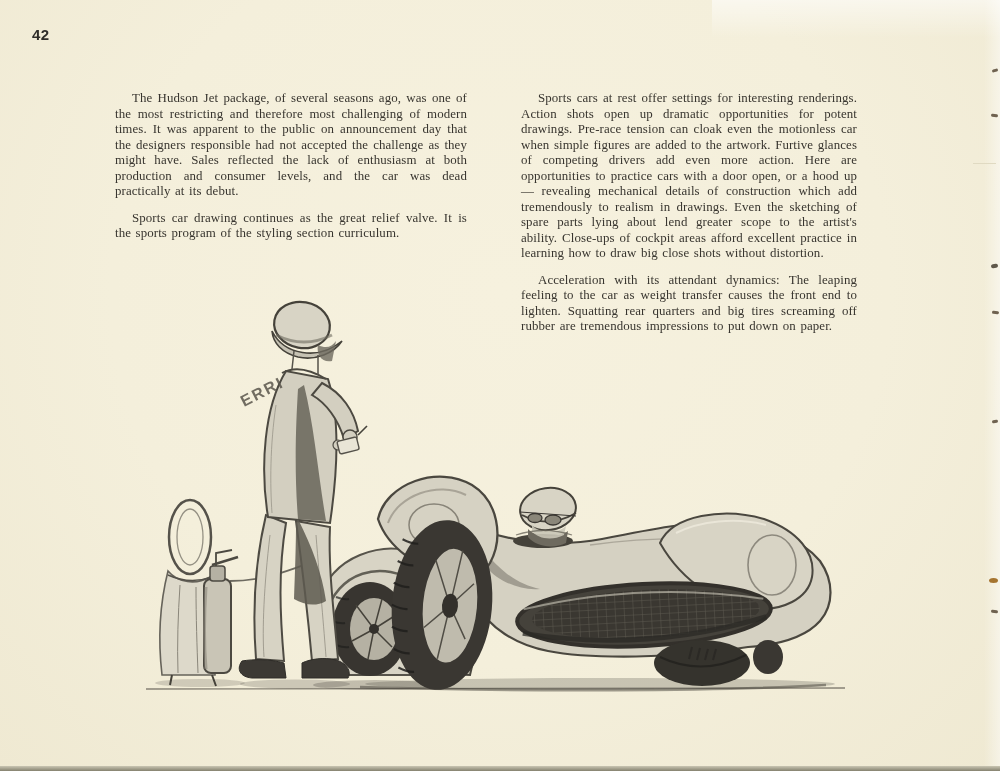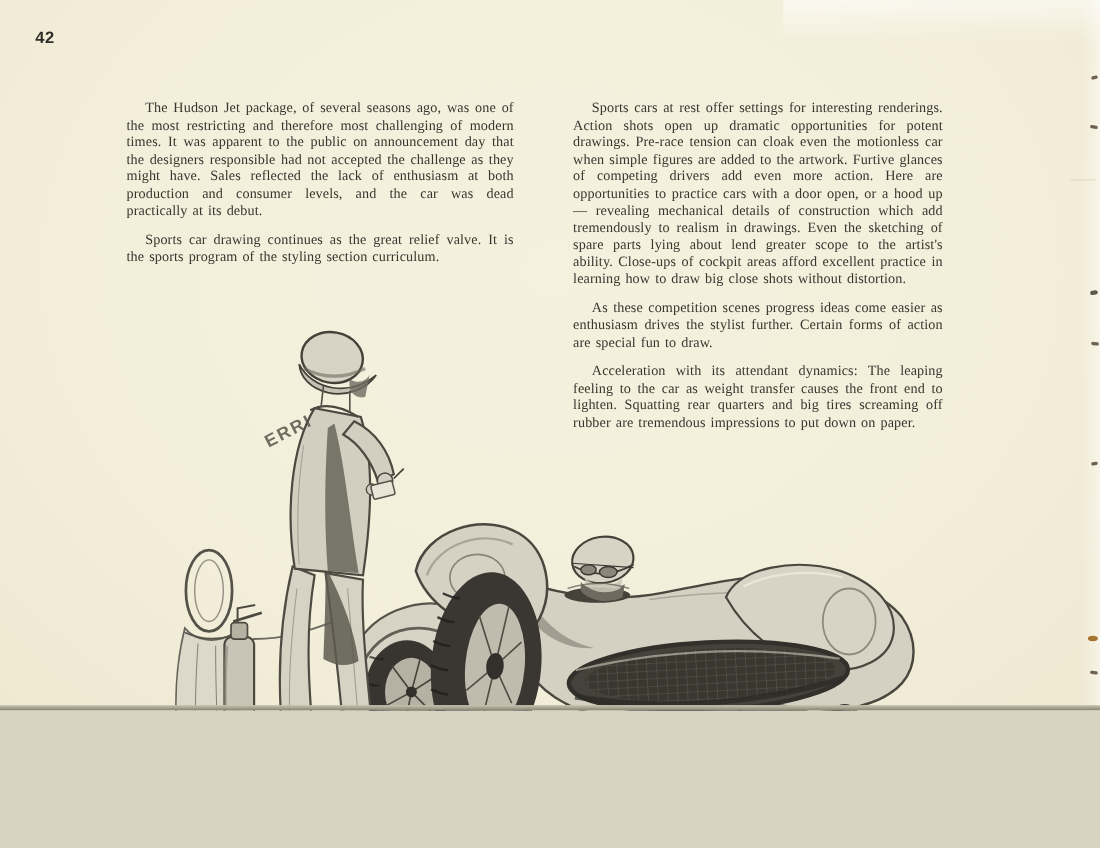--- a/index.html
+++ b/index.html
@@ -1,18 +1,18 @@
 <!DOCTYPE html>
 <html><head>
 <meta charset="utf-8">
 <style>
   html,body{margin:0;padding:0;}
   body{width:1000px;height:771px;overflow:hidden;background:#d8d4c4;}
   .page{
-    position:relative;width:1000px;height:646px;overflow:hidden;
+    position:relative;width:1000px;height:771px;overflow:hidden;
     background:radial-gradient(ellipse at 50% 38%, #f6f1de 0%, #f4efdb 55%, #efe9d2 100%);
     font-family:"Liberation Serif","DejaVu Serif",serif;
     color:#38352f;
   }
   .page-number{
     position:absolute;left:32px;top:26px;
     font-family:"Liberation Sans","DejaVu Sans",sans-serif;
     font-weight:bold;font-size:15px;color:#2f2d29;letter-spacing:0.5px;
   }
   .col{
@@ -46,21 +46,20 @@
 
   <div class="page-number">42</div>
 
   <div class="col col-left">
     <p>The Hudson Jet package, of several seasons ago, was one of the most restricting and therefore most challenging of modern times. It was apparent to the public on announcement day that the designers responsible had not accepted the challenge as they might have. Sales reflected the lack of enthusiasm at both production and consumer levels, and the car was dead practically at its debut.</p>
     <p>Sports car drawing continues as the great relief valve. It is the sports program of the styling section curriculum.</p>
   </div>
 
   <div class="col col-right">
     <p>Sports cars at rest offer settings for interesting renderings. Action shots open up dramatic opportunities for potent drawings. Pre-race tension can cloak even the motionless car when simple figures are added to the artwork. Furtive glances of competing drivers add even more action. Here are opportunities to practice cars with a door open, or a hood up — revealing mechanical details of construction which add tremendously to realism in drawings. Even the sketching of spare parts lying about lend greater scope to the artist's ability. Close-ups of cockpit areas afford excellent practice in learning how to draw big close shots without distortion.</p>
-    <p>As these competition scenes progress ideas come easier as enthusiasm drives the stylist further. Certain forms of action are special fun to draw.</p>
     <p>Acceleration with its attendant dynamics: The leaping feeling to the car as weight transfer causes the front end to lighten. Squatting rear quarters and big tires screaming off rubber are tremendous impressions to put down on paper.</p>
   </div>
 
   <svg class="illustration" viewBox="0 0 740 420" xmlns="http://www.w3.org/2000/svg">
     <defs>
       <pattern id="mesh" width="9" height="7" patternUnits="userSpaceOnUse">
         <path d="M0,0 L0,7 M0,0 L9,0" stroke="#6b675c" stroke-width="1" opacity="0.7"></path>
       </pattern>
     </defs>
 

